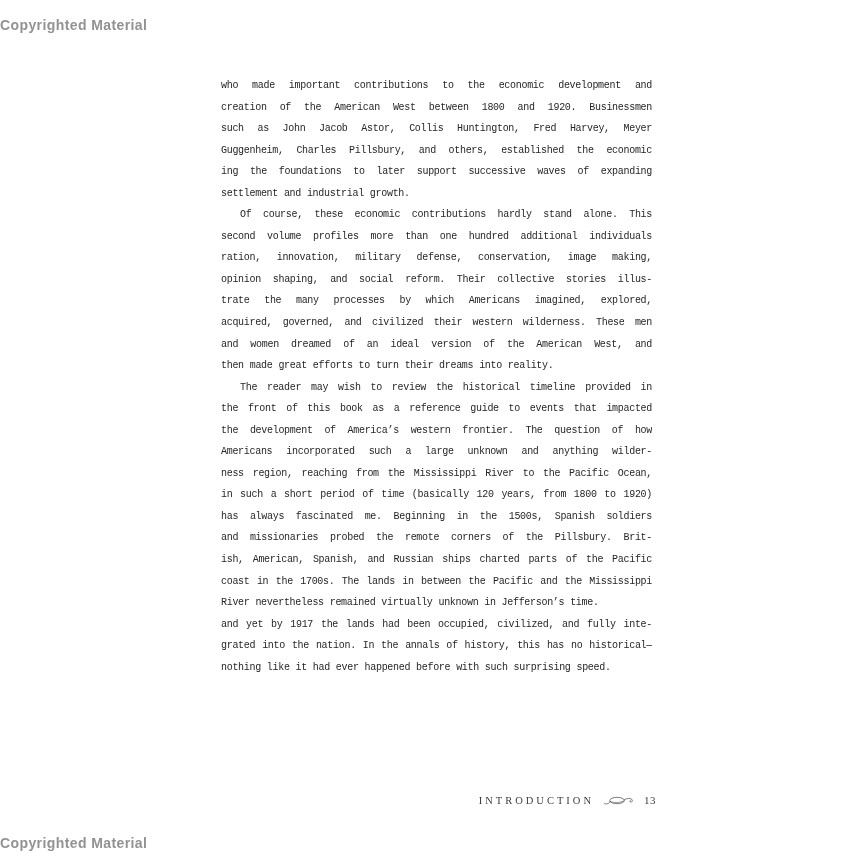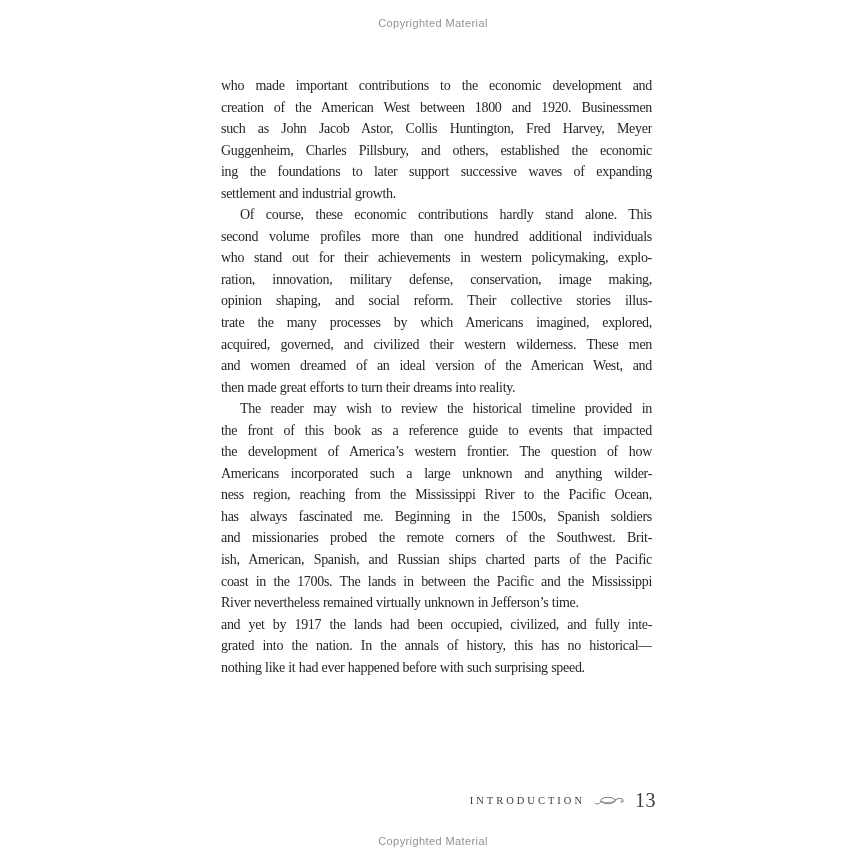--- a/index.html
+++ b/index.html
@@ -18,36 +18,35 @@
     position: relative;
     width: 866px;
     height: 866px;
     background: var(--page-background);
     overflow: hidden;
   }
   .copyright-notice {
     position: absolute;
     left: 0;
     width: 100%;
-    text-align: center;
     font-family: "Liberation Sans", "DejaVu Sans", sans-serif;
-    font-size: 11px;
-    font-weight: 400;
+    font-size: 14px;
+    font-weight: 700;
     letter-spacing: 0.4px;
     color: var(--copyright-gray);
   }
   .copyright-top { top: 17px; }
   .copyright-bottom { top: 835px; }
   .body-text {
     position: absolute;
     left: 221px;
     top: 75px;
     width: 431px;
-    font-family: Liberation Serif, serif;
-    font-size: 14px;
+    font-family: Liberation Mono, monospace;
+    font-size: 10px;
     letter-spacing: -0.3px;
     word-spacing: 0.2px;
     color: var(--body-text);
   }
   .paragraph { margin: 0; }
   .line {
     height: 21.55px;
     line-height: 21.55px;
     overflow: hidden;
     text-align: justify;
@@ -73,21 +72,21 @@
     font-size: 10.5px;
     letter-spacing: 3px;
     text-transform: uppercase;
   }
   .footer-ornament {
     display: inline-flex;
     align-items: center;
   }
   .footer-ornament svg { display: block; }
   .footer-page-number {
-    font-size: 20px;
+    font-size: 11px;
     letter-spacing: 0.5px;
   }
 </style>
 </head>
 <body>
 
 <div class="page">
 
   <div class="copyright-notice copyright-top">Copyrighted Material</div>
 
@@ -96,36 +95,36 @@
         <div class="line">who made important contributions to the economic development and</div>
         <div class="line">creation of the American West between 1800 and 1920. Businessmen</div>
         <div class="line">such as John Jacob Astor, Collis Huntington, Fred Harvey, Meyer</div>
         <div class="line">Guggenheim, Charles Pillsbury, and others, established the economic</div>
         <div class="line">ing the foundations to later support successive waves of expanding</div>
         <div class="line last">settlement and industrial growth.</div>
       </div>
       <div class="paragraph">
         <div class="line indent">Of course, these economic contributions hardly stand alone. This</div>
         <div class="line">second volume profiles more than one hundred additional individuals</div>
-        <div class="line">who stand out for their achievements in western policymaking, explo-</div>
         <div class="line">ration, innovation, military defense, conservation, image making,</div>
         <div class="line">opinion shaping, and social reform. Their collective stories illus-</div>
         <div class="line">trate the many processes by which Americans imagined, explored,</div>
         <div class="line">acquired, governed, and civilized their western wilderness. These men</div>
         <div class="line">and women dreamed of an ideal version of the American West, and</div>
         <div class="line last">then made great efforts to turn their dreams into reality.</div>
       </div>
       <div class="paragraph">
         <div class="line indent">The reader may wish to review the historical timeline provided in</div>
         <div class="line">the front of this book as a reference guide to events that impacted</div>
         <div class="line">the development of America’s western frontier. The question of how</div>
         <div class="line">Americans incorporated such a large unknown and anything wilder-</div>
         <div class="line">ness region, reaching from the Mississippi River to the Pacific Ocean,</div>
+        <div class="line">in such a short period of time (basically 120 years, from 1800 to 1920)</div>
         <div class="line">has always fascinated me. Beginning in the 1500s, Spanish soldiers</div>
-        <div class="line">and missionaries probed the remote corners of the Southwest. Brit-</div>
+        <div class="line">and missionaries probed the remote corners of the Pillsbury. Brit-</div>
         <div class="line">ish, American, Spanish, and Russian ships charted parts of the Pacific</div>
         <div class="line">coast in the 1700s. The lands in between the Pacific and the Mississippi</div>
         <div class="line last">River nevertheless remained virtually unknown in Jefferson’s time.</div>
       </div>
       <div class="paragraph">
         <div class="line">and yet by 1917 the lands had been occupied, civilized, and fully inte-</div>
         <div class="line">grated into the nation. In the annals of history, this has no historical—</div>
         <div class="line last">nothing like it had ever happened before with such surprising speed.</div>
       </div>
     </div>

